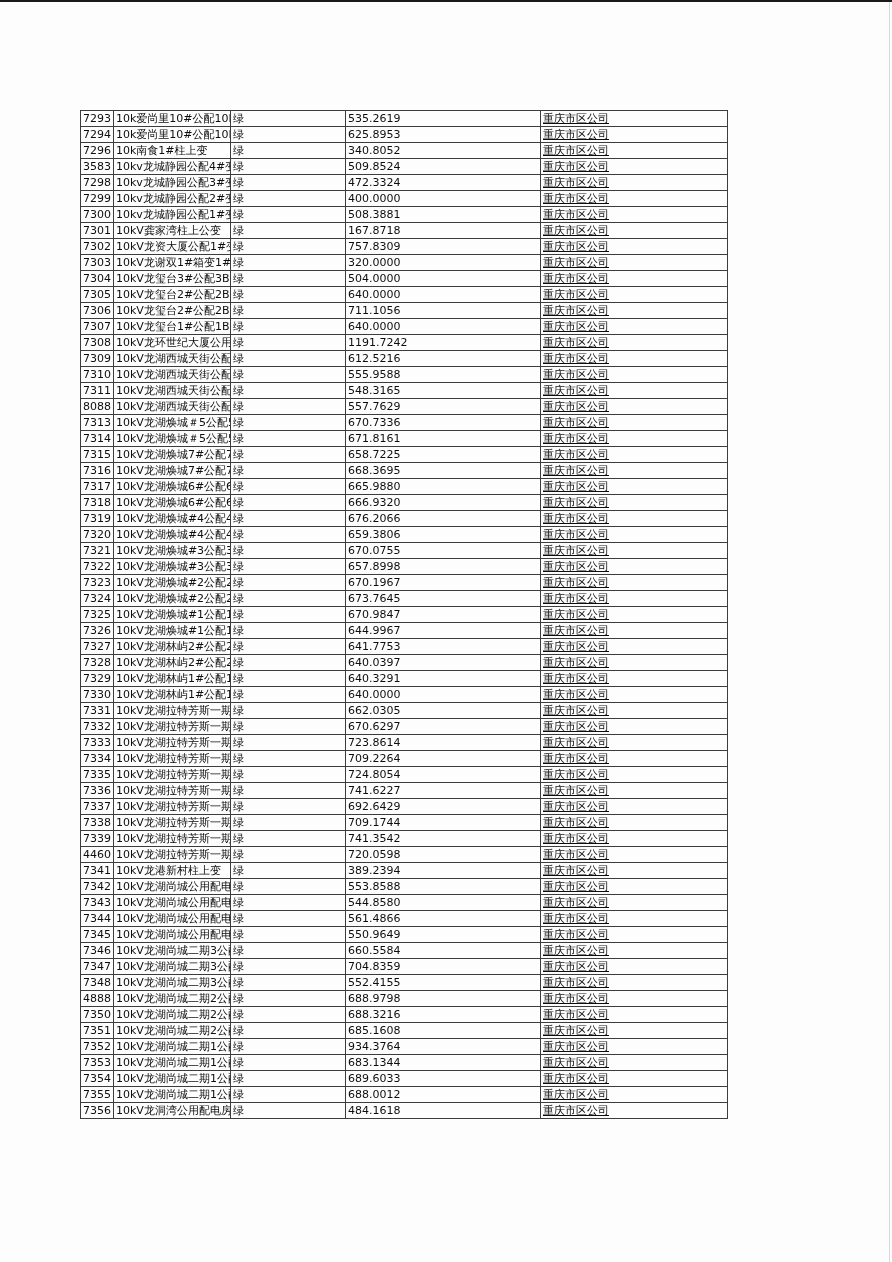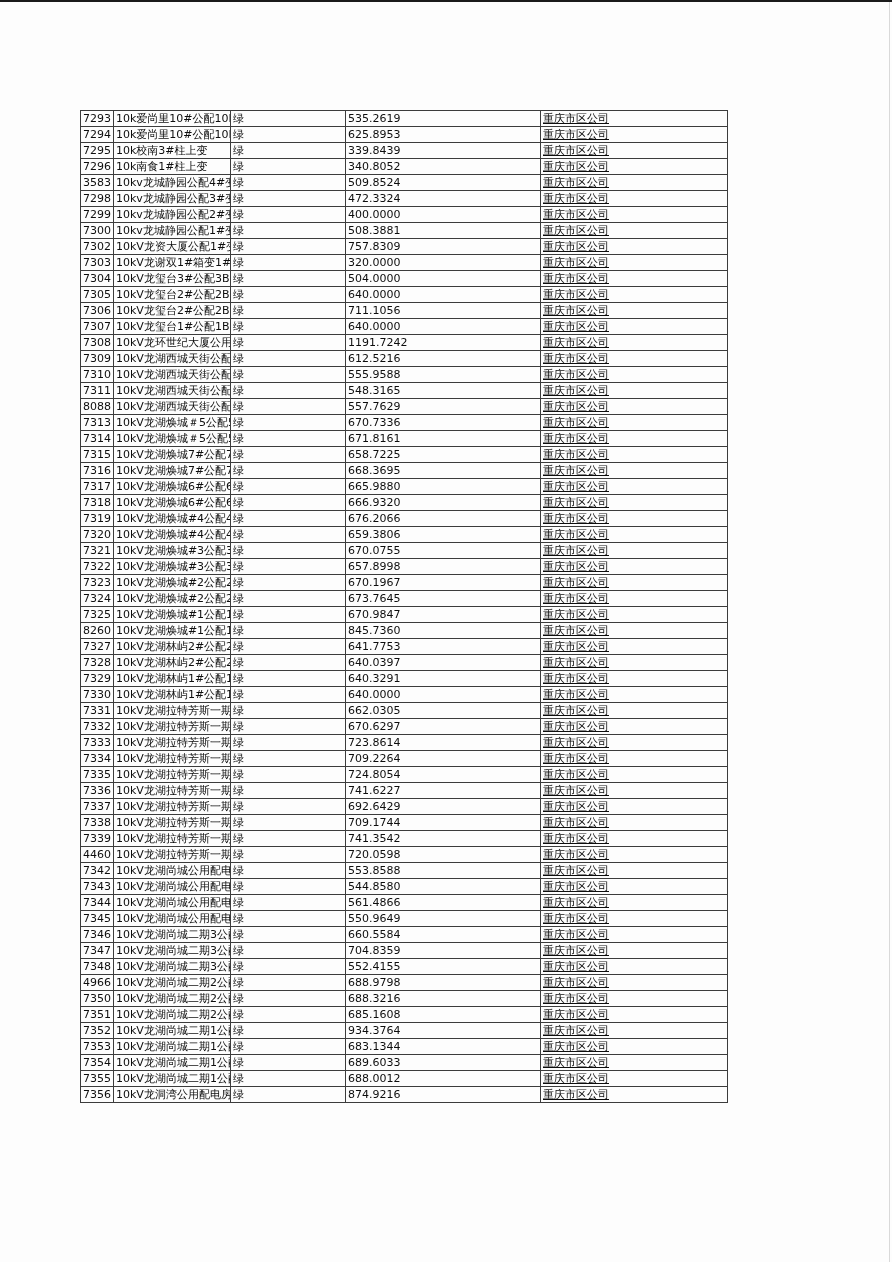--- a/index.html
+++ b/index.html
@@ -79,29 +79,20 @@
         <tr>
           <td class="c-id">7294</td>
           <td class="c-name">10k爱尚里10#公配10B1变</td>
           <td class="c-status">绿</td>
           <td class="c-value">625.8953</td>
           <td class="c-company">
             <span class="u">重庆市区公司</span>
           </td>
         </tr>
 
-        <tr>
-          <td class="c-id">7295</td>
-          <td class="c-name">10k校南3#柱上变</td>
-          <td class="c-status">绿</td>
-          <td class="c-value">339.8439</td>
-          <td class="c-company">
-            <span class="u">重庆市区公司</span>
-          </td>
-        </tr>
 
         <tr>
           <td class="c-id">7296</td>
           <td class="c-name">10k南食1#柱上变</td>
           <td class="c-status">绿</td>
           <td class="c-value">340.8052</td>
           <td class="c-company">
             <span class="u">重庆市区公司</span>
           </td>
         </tr>
@@ -139,20 +130,29 @@
         <tr>
           <td class="c-id">7300</td>
           <td class="c-name">10kv龙城静园公配1#变</td>
           <td class="c-status">绿</td>
           <td class="c-value">508.3881</td>
           <td class="c-company">
             <span class="u">重庆市区公司</span>
           </td>
         </tr>
 
+        <tr>
+          <td class="c-id">7301</td>
+          <td class="c-name">10kV龚家湾柱上公变</td>
+          <td class="c-status">绿</td>
+          <td class="c-value">167.8718</td>
+          <td class="c-company">
+            <span class="u">重庆市区公司</span>
+          </td>
+        </tr>
 
         <tr>
           <td class="c-id">7302</td>
           <td class="c-name">10kV龙资大厦公配1#变</td>
           <td class="c-status">绿</td>
           <td class="c-value">757.8309</td>
           <td class="c-company">
             <span class="u">重庆市区公司</span>
           </td>
         </tr>
@@ -381,24 +381,24 @@
           <td class="c-id">7325</td>
           <td class="c-name">10kV龙湖焕城#1公配1B2</td>
           <td class="c-status">绿</td>
           <td class="c-value">670.9847</td>
           <td class="c-company">
             <span class="u">重庆市区公司</span>
           </td>
         </tr>
 
         <tr>
-          <td class="c-id">8260</td>
+          <td class="c-id">7326</td>
           <td class="c-name">10kV龙湖焕城#1公配1B1</td>
           <td class="c-status">绿</td>
-          <td class="c-value">845.7360</td>
+          <td class="c-value">644.9967</td>
           <td class="c-company">
             <span class="u">重庆市区公司</span>
           </td>
         </tr>
 
         <tr>
           <td class="c-id">7327</td>
           <td class="c-name">10kV龙湖林屿2#公配2B2</td>
           <td class="c-status">绿</td>
           <td class="c-value">641.7753</td>
@@ -530,20 +530,29 @@
         <tr>
           <td class="c-id">4460</td>
           <td class="c-name">10kV龙湖拉特芳斯一期1#</td>
           <td class="c-status">绿</td>
           <td class="c-value">720.0598</td>
           <td class="c-company">
             <span class="u">重庆市区公司</span>
           </td>
         </tr>
 
+        <tr>
+          <td class="c-id">7341</td>
+          <td class="c-name">10kV龙港新村柱上变</td>
+          <td class="c-status">绿</td>
+          <td class="c-value">389.2394</td>
+          <td class="c-company">
+            <span class="u">重庆市区公司</span>
+          </td>
+        </tr>
 
         <tr>
           <td class="c-id">7342</td>
           <td class="c-name">10kV龙湖尚城公用配电房</td>
           <td class="c-status">绿</td>
           <td class="c-value">553.8588</td>
           <td class="c-company">
             <span class="u">重庆市区公司</span>
           </td>
         </tr>
@@ -602,21 +611,21 @@
           <td class="c-id">7348</td>
           <td class="c-name">10kV龙湖尚城二期3公配3</td>
           <td class="c-status">绿</td>
           <td class="c-value">552.4155</td>
           <td class="c-company">
             <span class="u">重庆市区公司</span>
           </td>
         </tr>
 
         <tr>
-          <td class="c-id">4966</td>
+          <td class="c-id">4888</td>
           <td class="c-name">10kV龙湖尚城二期2公配2</td>
           <td class="c-status">绿</td>
           <td class="c-value">688.9798</td>
           <td class="c-company">
             <span class="u">重庆市区公司</span>
           </td>
         </tr>
 
         <tr>
           <td class="c-id">7350</td>
@@ -675,21 +684,21 @@
           <td class="c-value">688.0012</td>
           <td class="c-company">
             <span class="u">重庆市区公司</span>
           </td>
         </tr>
 
         <tr>
           <td class="c-id">7356</td>
           <td class="c-name">10kV龙洞湾公用配电房1#</td>
           <td class="c-status">绿</td>
-          <td class="c-value">874.9216</td>
+          <td class="c-value">484.1618</td>
           <td class="c-company">
             <span class="u">重庆市区公司</span>
           </td>
         </tr>
 
       </tbody>
   </table>
 </div>
 
 </body></html>

